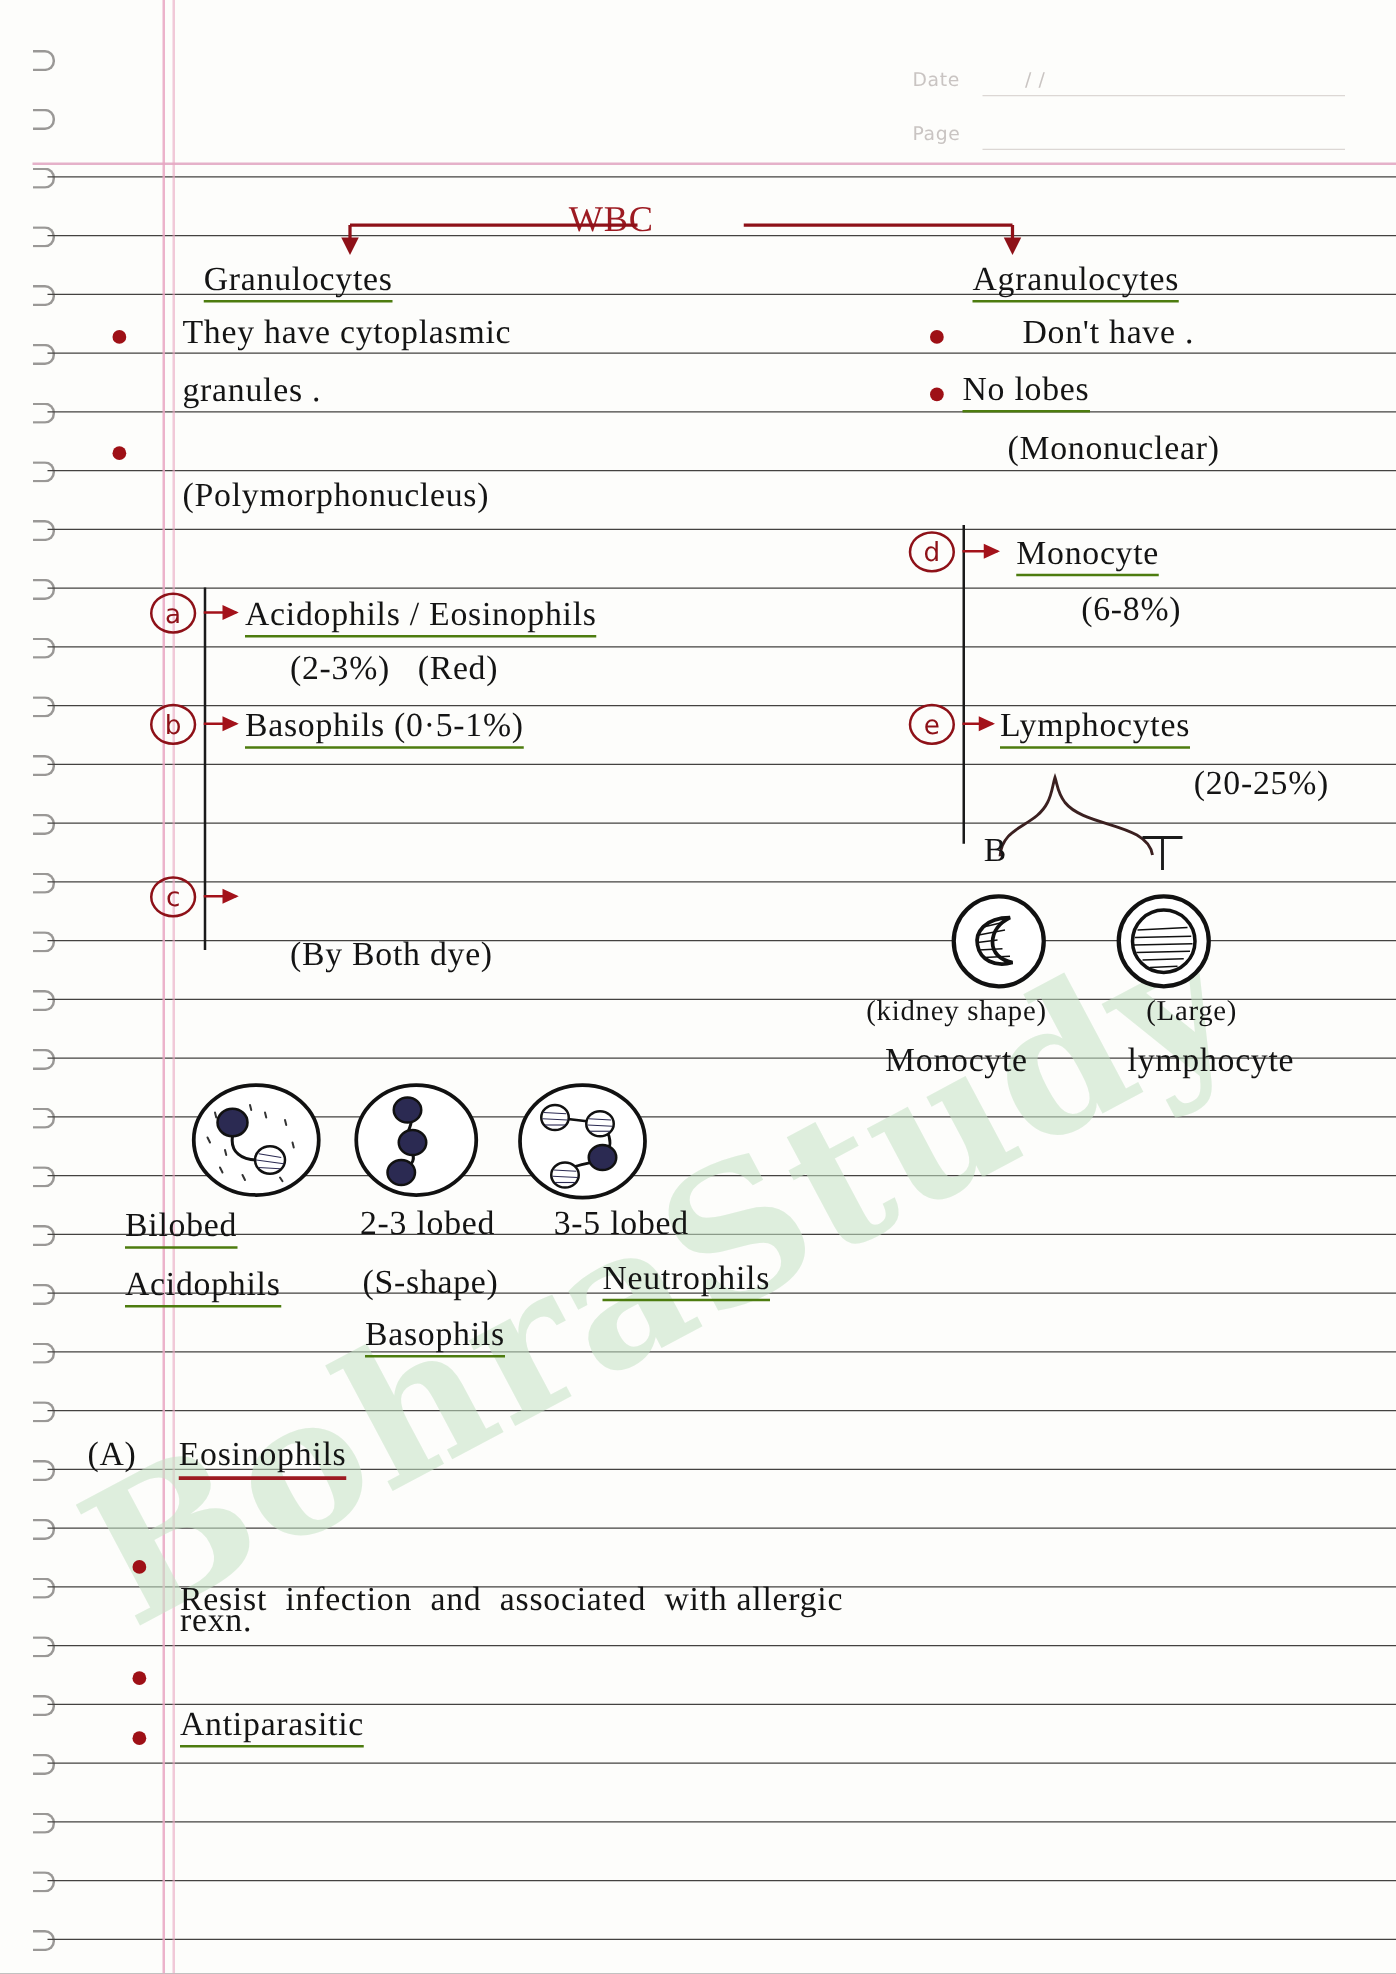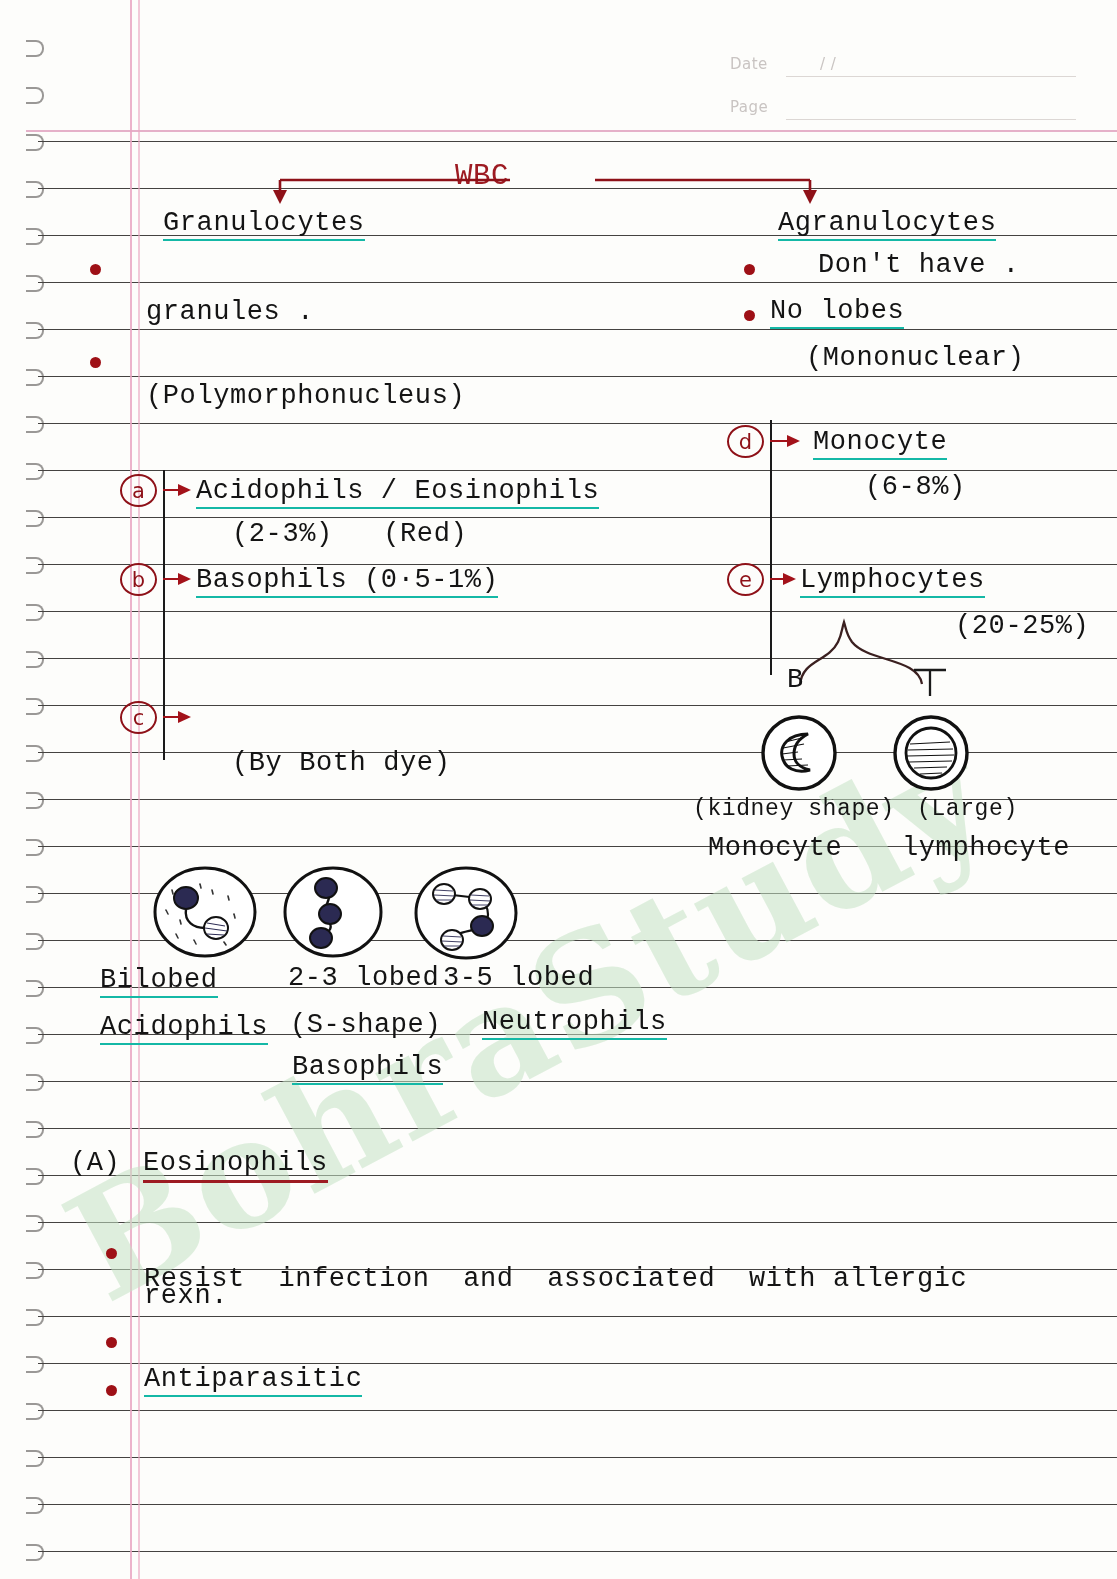--- a/index.html
+++ b/index.html
@@ -22,24 +22,24 @@
             background:#e9a6c2;opacity:.85;}
   .margin-b{position:absolute;left:138px;top:0;width:1.6px;height:1579px;
             background:#e9a6c2;opacity:.6;}
   .margin-top{position:absolute;left:26px;top:130px;right:0;height:2.4px;
               background:#e0a3c0;opacity:.85;}
   
   .preprint{position:absolute;color:#c9c4c2;font-size:15px;letter-spacing:.5px;}
   .ppline{position:absolute;border-bottom:1px solid #dcd7d4;}
   
   .hw{position:absolute;white-space:pre;
-      font-family:Liberation Mono, monospace;
+      font-family:Liberation Serif, serif;
       font-size:27px;color:#141414;letter-spacing:.6px;}
   .hw.sm{font-size:23px;}
-  .ul{border-bottom:2px solid #14b8a6;padding-bottom:1px;}
+  .ul{border-bottom:2px solid #4d7c0f;padding-bottom:1px;}
   .red{color:#9d1b22;}
   
   .bullet{position:absolute;width:11px;height:11px;border-radius:50%;
           background:#9e1016;}
   
   .circ{position:absolute;width:33px;height:29px;border:2.2px solid #8e1118;
         border-radius:50%;color:#8e1118;font-size:21px;
         display:flex;align-items:center;justify-content:center;
         font-family:"DejaVu Sans", sans-serif;}
   
@@ -148,20 +148,21 @@
     <path d="M330,12 L545,12" stroke="#8e1118" stroke-width="2.6" fill="none"></path>
     <path d="M15,12 L15,26" stroke="#8e1118" stroke-width="2.6" fill="none"></path>
     <path d="M545,12 L545,26" stroke="#8e1118" stroke-width="2.6" fill="none"></path>
     <path d="M15,36 L8,22 L22,22 Z" fill="#8e1118"></path>
     <path d="M545,36 L538,22 L552,22 Z" fill="#8e1118"></path>
   </svg>
 
   <div class="hw ul" style="left:163px;top:208px;">Granulocytes</div>
 
   <div class="bullet" style="left:90px;top:264px;"></div>
+  <div class="hw" style="left:146px;top:250px;">They have cytoplasmic</div>
   <div class="hw" style="left:146px;top:297px;">granules .</div>
 
   <div class="bullet" style="left:90px;top:357px;"></div>
   <div class="hw" style="left:146px;top:381px;">(Polymorphonucleus)</div>
 
   <div class="vline" style="left:163px;top:470px;height:290px;"></div>
 
   <div class="circ" style="left:120px;top:474px;">a</div>
   <div class="arrow" style="left:163px;top:489px;width:26px;"></div>
   <div class="hw ul" style="left:196px;top:476px;">Acidophils / Eosinophils</div>

